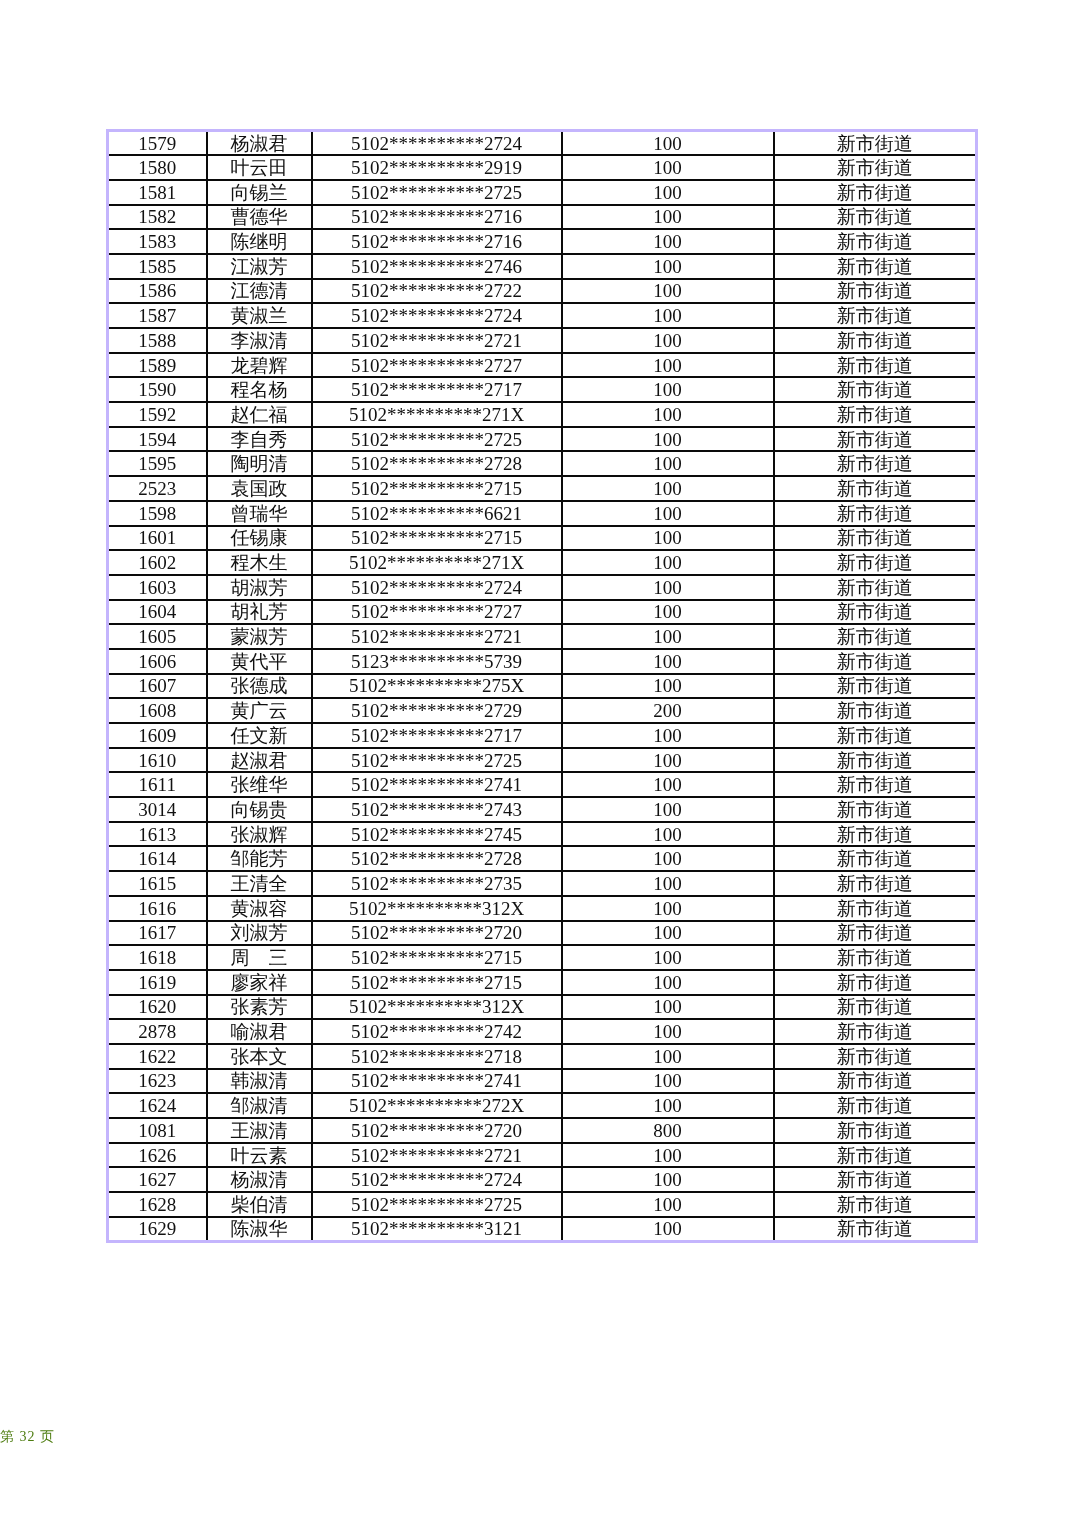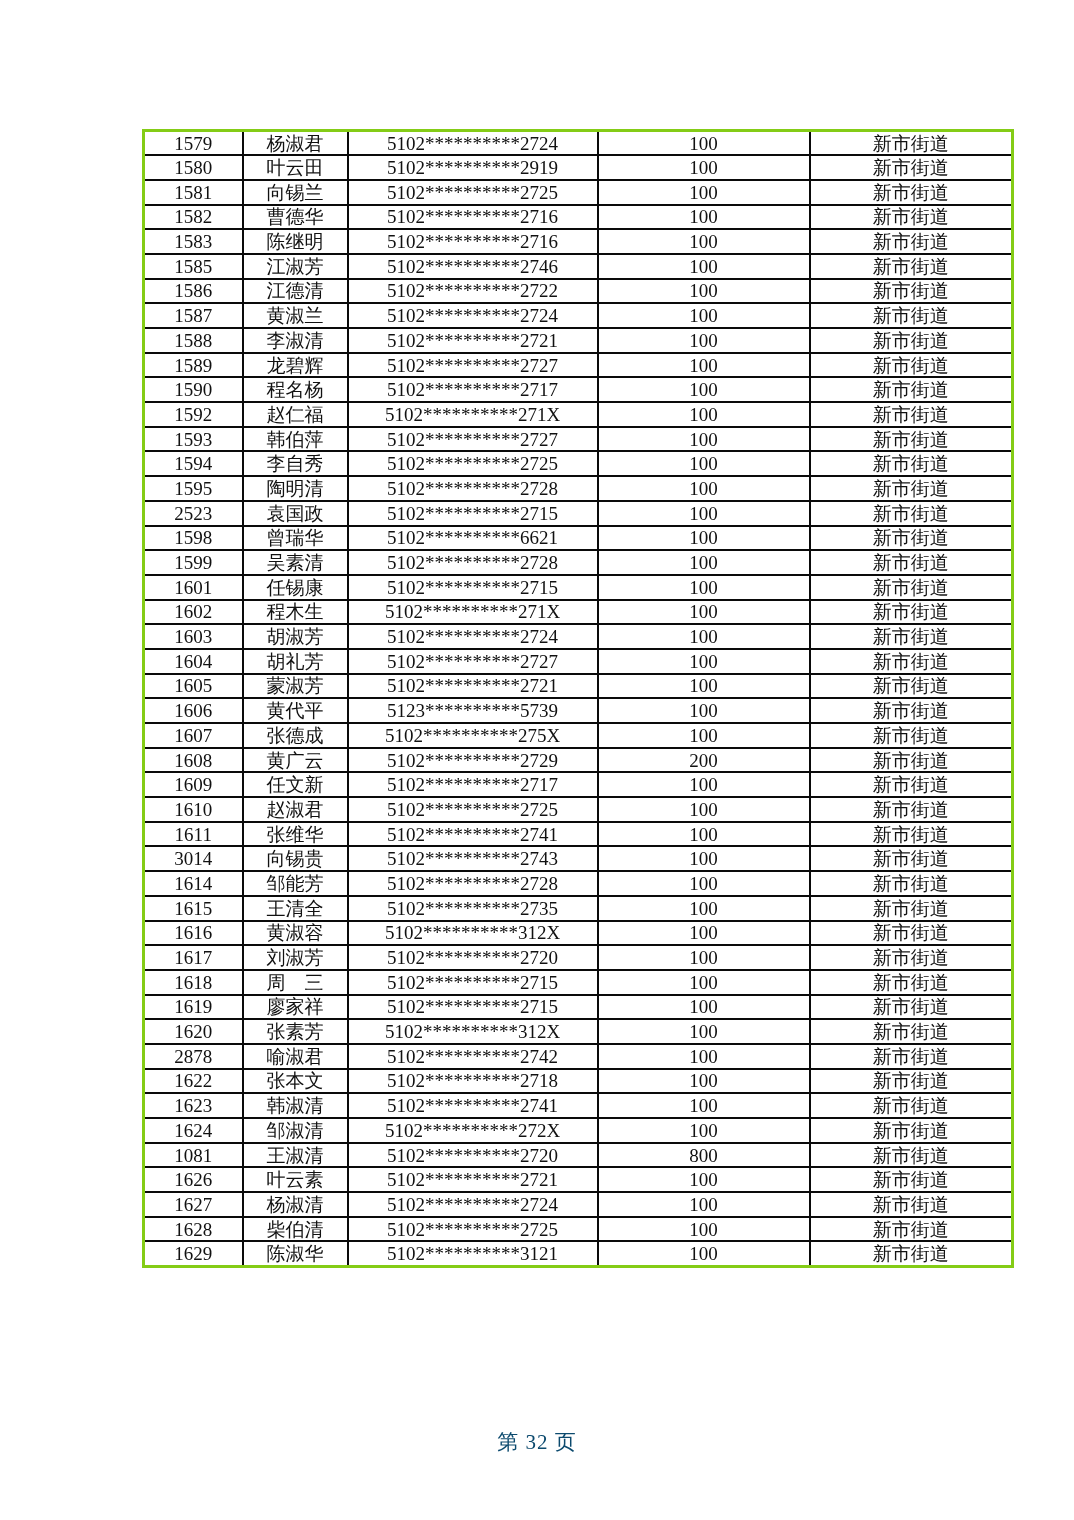--- a/index.html
+++ b/index.html
@@ -16,22 +16,21 @@
     color: #000000;
     overflow: hidden;
   }
   table.roster {
     position: absolute;
     left: 106px;
     top: 129px;
     width: 869px;
     border-collapse: collapse;
     table-layout: fixed;
-    border: 3px solid #84cc16;
-    margin-left: 36px;
+    border: 3px solid #c4b5fd;
   }
   table.roster col.c-seq      { width: 99px;  }
   table.roster col.c-name     { width: 105px; }
   table.roster col.c-id       { width: 250px; }
   table.roster col.c-amount   { width: 212px; }
   table.roster col.c-district { width: 203px; }
   table.roster tr {
     height: 24.7px;
   }
   table.roster td {
@@ -43,23 +42,22 @@
     line-height: 1;
     color: #111111;
     white-space: nowrap;
     overflow: hidden;
   }
   .footer {
     position: absolute;
     left: 0;
     top: 1428px;
     width: 100%;
-    text-align: center;
-    font-size: 21px;
-    color: #0c4a6e;
+    font-size: 14px;
+    color: #4d7c0f;
     letter-spacing: 1px;
   }
 </style>
 </head>
 <body>
 
 <div class="page">
   <table class="roster">
     <colgroup>
       <col class="c-seq">
@@ -147,27 +145,20 @@
           <td>新市街道</td>
         </tr>
         <tr>
           <td>1592</td>
           <td>赵仁福</td>
           <td>5102**********271X</td>
           <td>100</td>
           <td>新市街道</td>
         </tr>
         <tr>
-          <td>1593</td>
-          <td>韩伯萍</td>
-          <td>5102**********2727</td>
-          <td>100</td>
-          <td>新市街道</td>
-        </tr>
-        <tr>
           <td>1594</td>
           <td>李自秀</td>
           <td>5102**********2725</td>
           <td>100</td>
           <td>新市街道</td>
         </tr>
         <tr>
           <td>1595</td>
           <td>陶明清</td>
           <td>5102**********2728</td>
@@ -178,27 +169,20 @@
           <td>2523</td>
           <td>袁国政</td>
           <td>5102**********2715</td>
           <td>100</td>
           <td>新市街道</td>
         </tr>
         <tr>
           <td>1598</td>
           <td>曾瑞华</td>
           <td>5102**********6621</td>
-          <td>100</td>
-          <td>新市街道</td>
-        </tr>
-        <tr>
-          <td>1599</td>
-          <td>吴素清</td>
-          <td>5102**********2728</td>
           <td>100</td>
           <td>新市街道</td>
         </tr>
         <tr>
           <td>1601</td>
           <td>任锡康</td>
           <td>5102**********2715</td>
           <td>100</td>
           <td>新市街道</td>
         </tr>
@@ -269,20 +253,27 @@
           <td>1611</td>
           <td>张维华</td>
           <td>5102**********2741</td>
           <td>100</td>
           <td>新市街道</td>
         </tr>
         <tr>
           <td>3014</td>
           <td>向锡贵</td>
           <td>5102**********2743</td>
+          <td>100</td>
+          <td>新市街道</td>
+        </tr>
+        <tr>
+          <td>1613</td>
+          <td>张淑辉</td>
+          <td>5102**********2745</td>
           <td>100</td>
           <td>新市街道</td>
         </tr>
         <tr>
           <td>1614</td>
           <td>邹能芳</td>
           <td>5102**********2728</td>
           <td>100</td>
           <td>新市街道</td>
         </tr>

